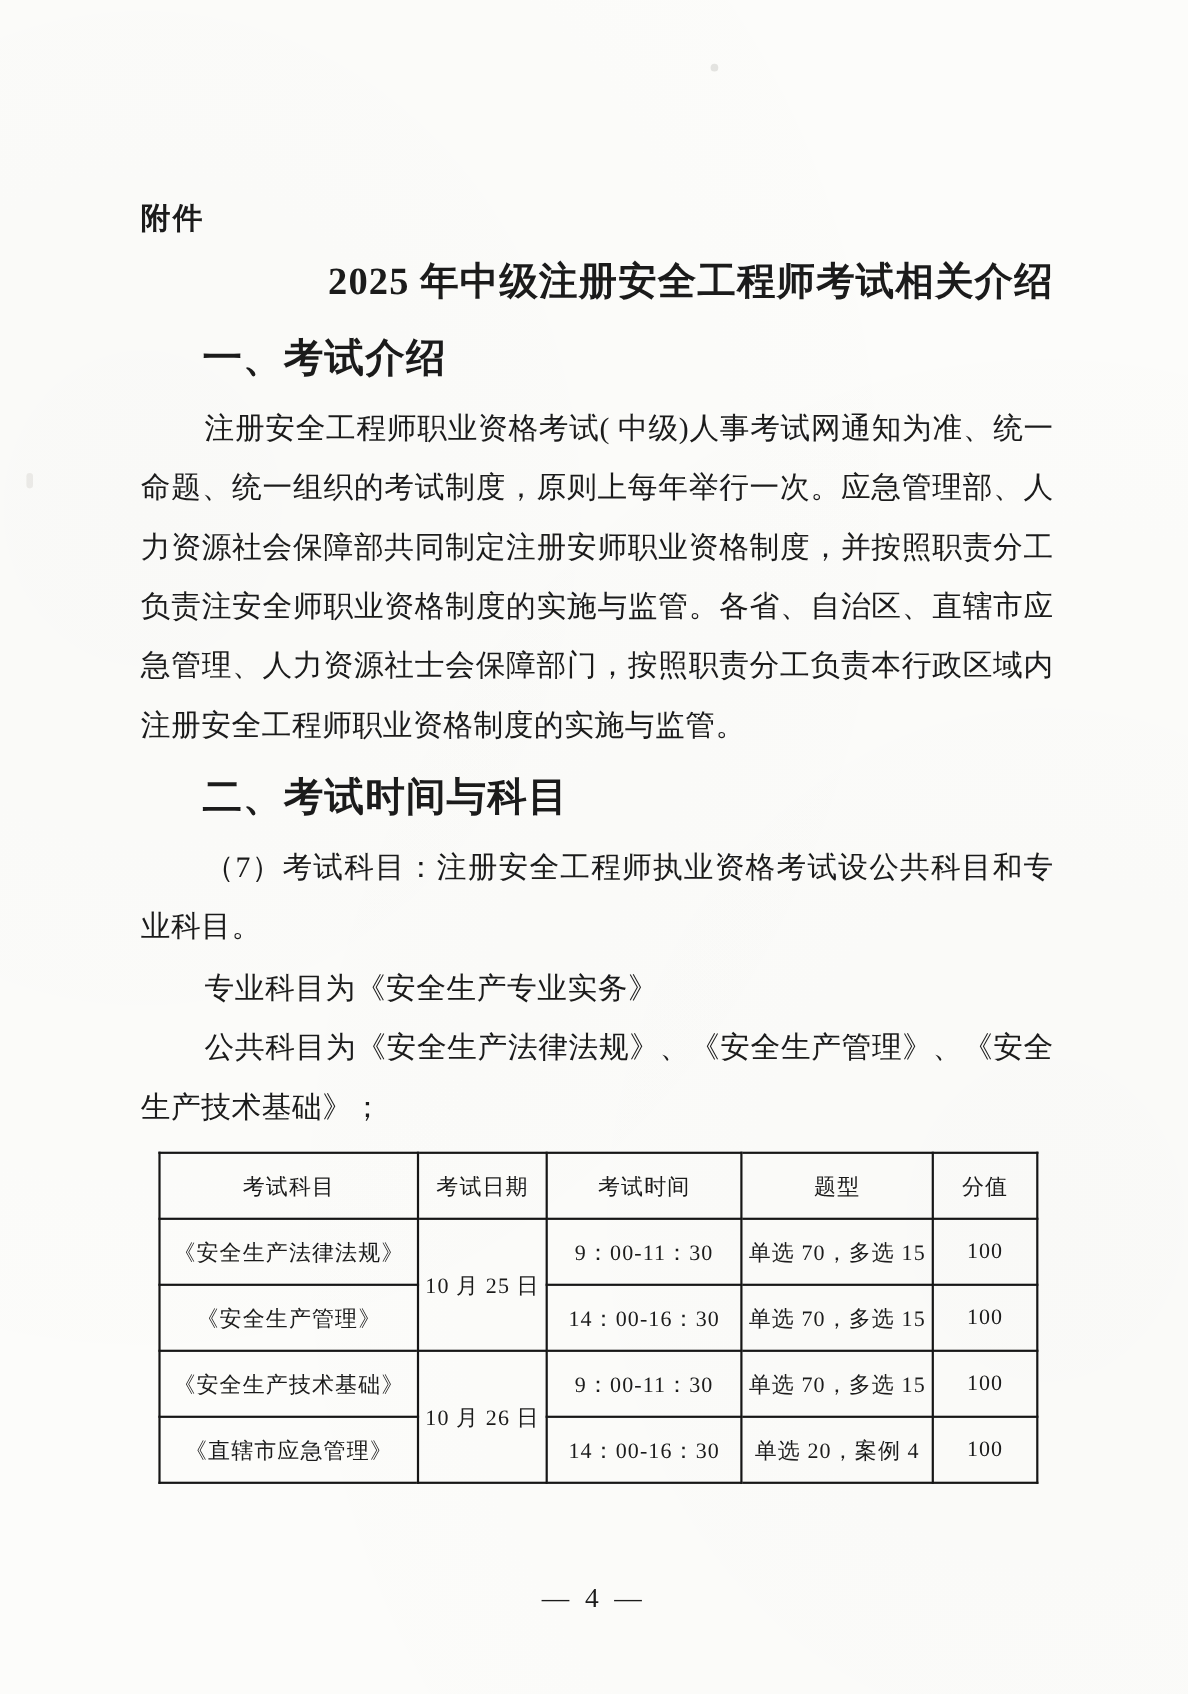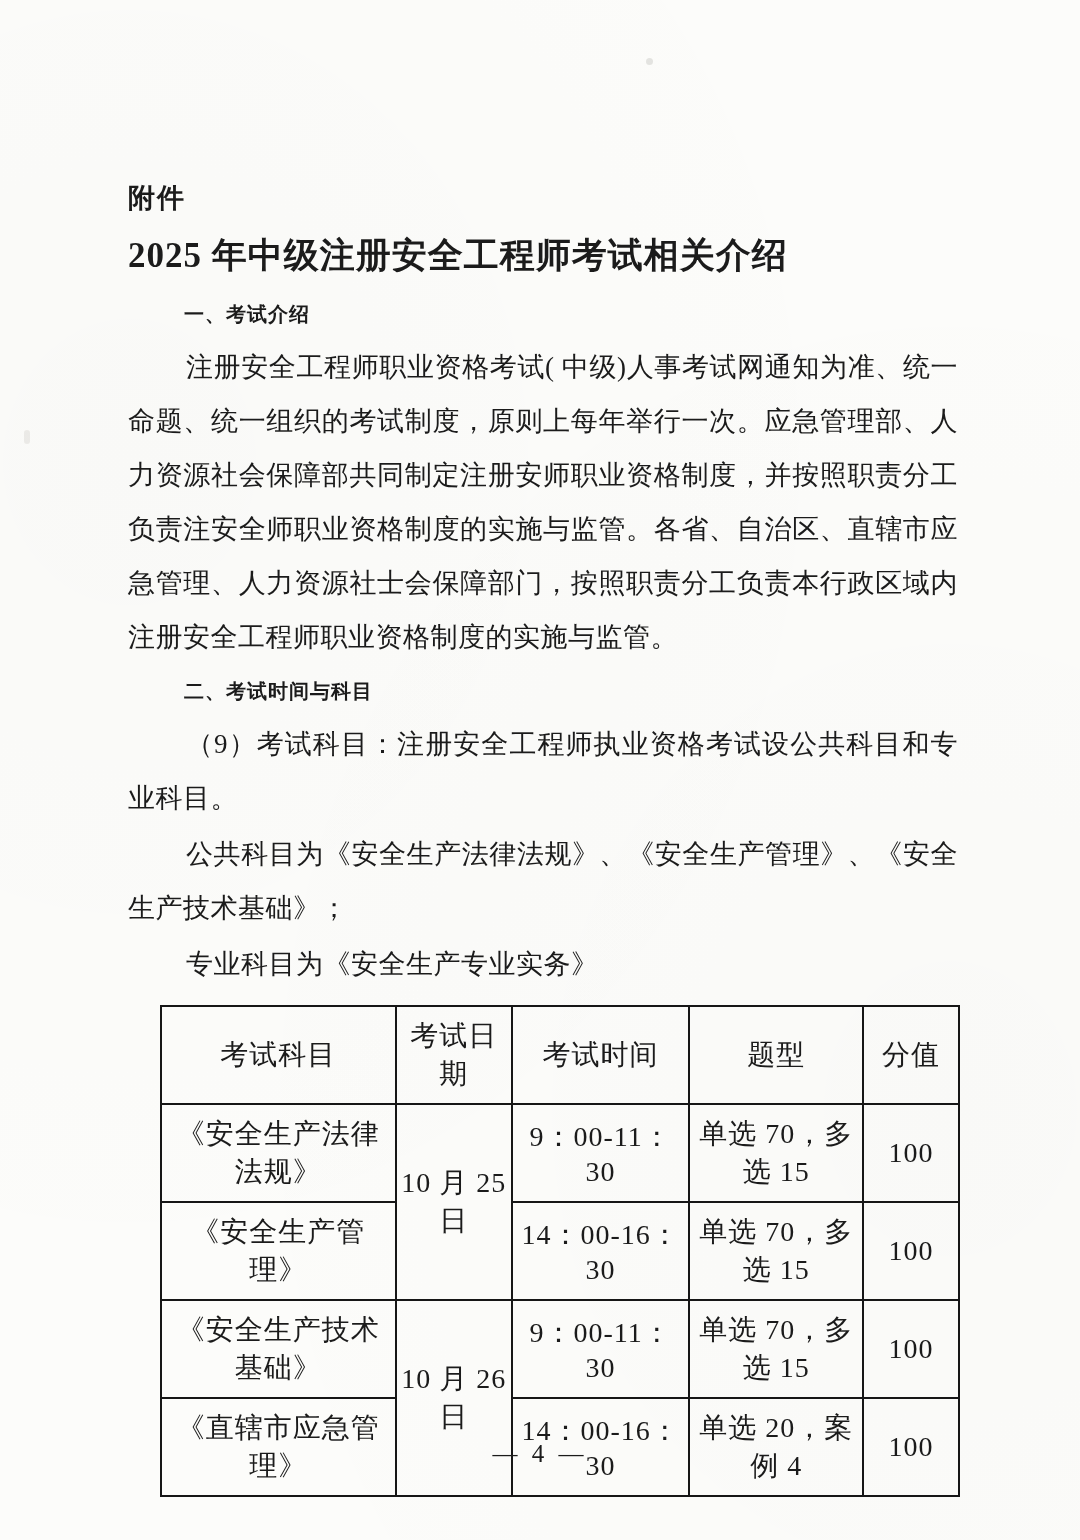--- a/index.html
+++ b/index.html
@@ -29,49 +29,49 @@
     top: 180px;
     width: 830px;
   }
   .attachment-label {
     font-size: 27px;
     font-weight: 700;
     letter-spacing: 2px;
     margin-bottom: 16px;
   }
   .doc-title {
-    text-align: left;
+    text-align: right;
     font-size: 35px;
     font-weight: 700;
     letter-spacing: 1px;
     margin: 6px 0 22px 0;
   }
   .section-heading {
-    font-size: 20px;
+    font-size: 36px;
     font-weight: 700;
     letter-spacing: 1px;
     text-indent: 56px;
     margin: 14px 0 12px 0;
   }
   p.body-text {
     font-size: 27px;
     line-height: 54px;
     text-indent: 58px;
     margin: 0 0 2px 0;
     letter-spacing: 0.5px;
     text-align: justify;
   }
   p.body-text.tight {
     margin-bottom: 0;
   }
   table.exam-table {
     border-collapse: collapse;
     width: 800px;
-    margin: 14px 0 0 32px;
-    font-size: 28px;
+    margin: 14px 0 0 16px;
+    font-size: 20px;
     padding-left: 48px;
   }
   table.exam-table td, table.exam-table th {
     border: 2px solid #161616;
     text-align: center;
     padding: 10px 4px;
     font-weight: 400;
     letter-spacing: 1px;
     height: 38px;
   }
@@ -116,25 +116,25 @@
 
     <div class="doc-title">2025 年中级注册安全工程师考试相关介绍</div>
 
     <div class="section-heading">一、考试介绍</div>
 
     <p class="body-text">注册安全工程师职业资格考试( 中级)人事考试网通知为准、统一命题、统一组织的考试制度，原则上每年举行一次。应急管理部、人力资源社会保障部共同制定注册安师职业资格制度，并按照职责分工负责注安全师职业资格制度的实施与监管。各省、自治区、直辖市应急管理、人力资源社士会保障部门，按照职责分工负责本行政区域内注册安全工程师职业资格制度的实施与监管。</p>
 
     <div class="section-heading">二、考试时间与科目</div>
 
 
-    <p class="body-text">（9）考试科目：注册安全工程师执业资格考试设公共科目和专业科目。</p>
+    <p class="body-text">（7）考试科目：注册安全工程师执业资格考试设公共科目和专业科目。</p>
+
+    <p class="body-text tight">专业科目为《安全生产专业实务》</p>
 
     <p class="body-text">公共科目为《安全生产法律法规》、《安全生产管理》、《安全生产技术基础》；</p>
-
-    <p class="body-text tight">专业科目为《安全生产专业实务》</p>
 
     <table class="exam-table">
       <thead>
         <tr>
           <th class="col-subject">考试科目</th>
           <th class="col-date">考试日期</th>
           <th class="col-time">考试时间</th>
           <th class="col-type">题型</th>
           <th class="col-score">分值</th>
         </tr>

